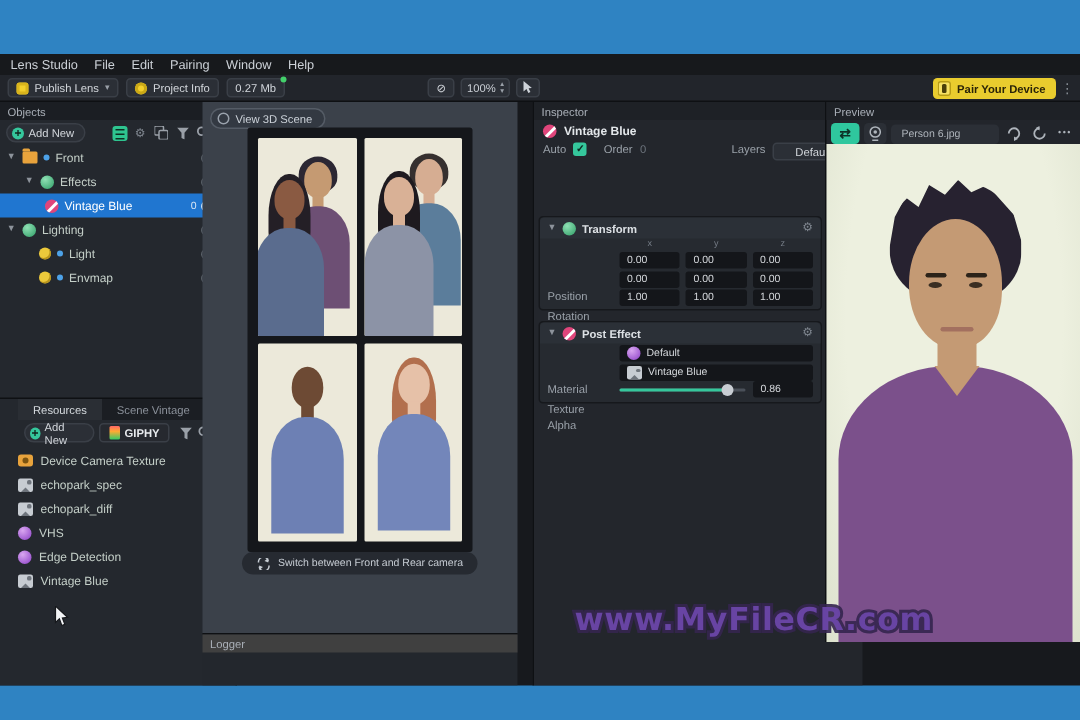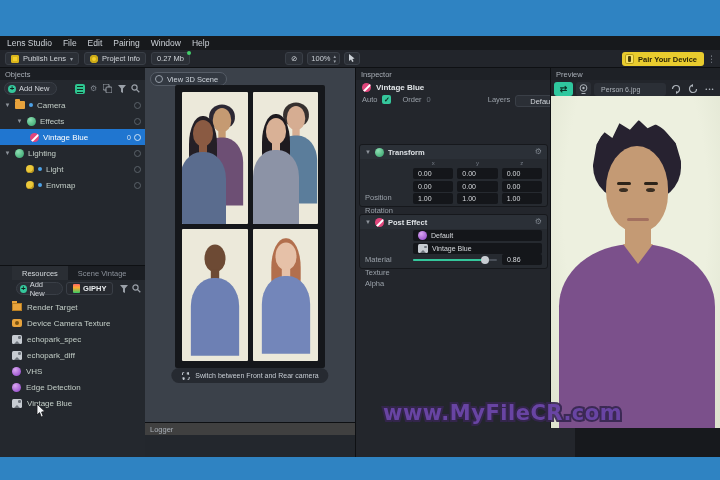--- a/index.html
+++ b/index.html
@@ -66,21 +66,21 @@
   .ico-rt{width:10px;height:8px;background:#e8a33c;border-radius:1px;position:relative;box-shadow:inset 0 0 0 1px #b97f22;}
   .ico-rt::before{content:"";position:absolute;left:0;top:-2px;width:5px;height:2px;background:#e8a33c;}
   .ico-devcam{width:10px;height:8px;background:#e8a33c;border-radius:2px;position:relative;}
   .ico-devcam::before{content:"";position:absolute;left:3px;top:2px;width:4px;height:4px;border-radius:50%;background:#7c5410;}
   .ico-img{width:10px;height:9px;background:#c7ccd2;border-radius:1.5px;position:relative;overflow:hidden;}
   .ico-img::before{content:"";position:absolute;left:1px;bottom:-1px;border-left:4px solid transparent;border-right:4px solid transparent;border-bottom:4px solid #6e747c;}
   .ico-img::after{content:"";position:absolute;right:1.5px;top:1.5px;width:2.5px;height:2.5px;border-radius:50%;background:#6e747c;}
   .ico-mat{width:9px;height:9px;border-radius:50%;background:radial-gradient(circle at 35% 30%,#d9a6f0,#8b3fc6);}
 
   
-  .centercol{position:absolute;left:145px;top:32px;width:210px;height:286px;}
+  .centercol{position:absolute;left:135px;top:32px;width:210px;height:286px;}
   .scene{position:absolute;left:0;top:0;width:210px;height:354px;background:#3b414a;}
   .view3d{position:absolute;left:5px;top:4px;display:flex;align-items:center;gap:4px;background:#333942;border:1px solid #555c66;border-radius:8px;height:14px;padding:0 8px 0 4px;font-size:7.5px;color:#ccd2d9;}
   .camglyph{width:8px;height:8px;border-radius:50%;border:1px solid #9aa2ac;position:relative;}
   .photoframe{position:absolute;left:30px;top:17px;width:150px;height:283px;background:#15171b;border-radius:2px;padding:7px;display:grid;grid-template-columns:1fr 1fr;grid-template-rows:1fr 1fr;gap:5px;}
   .photo{background:#ece9da;border-radius:1px;position:relative;overflow:hidden;}
   .switchpill{position:absolute;left:50%;transform:translateX(-50%);top:300px;display:flex;align-items:center;gap:5px;background:#262a31;border-radius:9px;height:15px;padding:0 10px;font-size:7px;color:#c6ccd3;white-space:nowrap;}
   .logger{position:absolute;left:0;top:354px;width:210px;height:35px;background:#23272d;border-top:1px solid #0e1013;}
   .logger .ptitle{background:#404040;}
 
   
@@ -235,21 +235,21 @@
                 <circle cx="3.5" cy="3.5" r="2.6" fill="none" stroke="#9aa0a8" stroke-width="1.2"></circle>
                 <line x1="5.6" y1="5.6" x2="8.3" y2="8.3" stroke="#9aa0a8" stroke-width="1.3"></line>
               </svg>
           </span>
         </div>
         <div class="tree">
           <div class="trow" style="padding-left:4px">
             <span class="arrow">▼</span>
             <span class="ico-folder"></span>
             <span class="bdot"></span>
-            <span>Camera</span>
+            <span>Front</span>
             <span class="viscir"></span>
           </div>
           <div class="trow" style="padding-left:16px">
             <span class="arrow">▼</span>
             <span class="ico-sphere-g"></span>
             <span>Effects</span>
             <span class="viscir"></span>
           </div>
           <div class="trow sel" style="padding-left:30px">
             <span class="ico-post"></span>
@@ -301,24 +301,20 @@
               </svg>
           </span>
           <span class="minico">
             <svg width="9" height="9" viewBox="0 0 9 9">
                 <circle cx="3.5" cy="3.5" r="2.6" fill="none" stroke="#9aa0a8" stroke-width="1.2"></circle>
                 <line x1="5.6" y1="5.6" x2="8.3" y2="8.3" stroke="#9aa0a8" stroke-width="1.3"></line>
               </svg>
           </span>
         </div>
         <div class="rlist">
-          <div class="rrow">
-            <span class="ico-rt"></span>
-            <span>Render Target</span>
-          </div>
           <div class="rrow">
             <span class="ico-devcam"></span>
             <span>Device Camera Texture</span>
           </div>
           <div class="rrow">
             <span class="ico-img"></span>
             <span>echopark_spec</span>
           </div>
           <div class="rrow">
             <span class="ico-img"></span>

